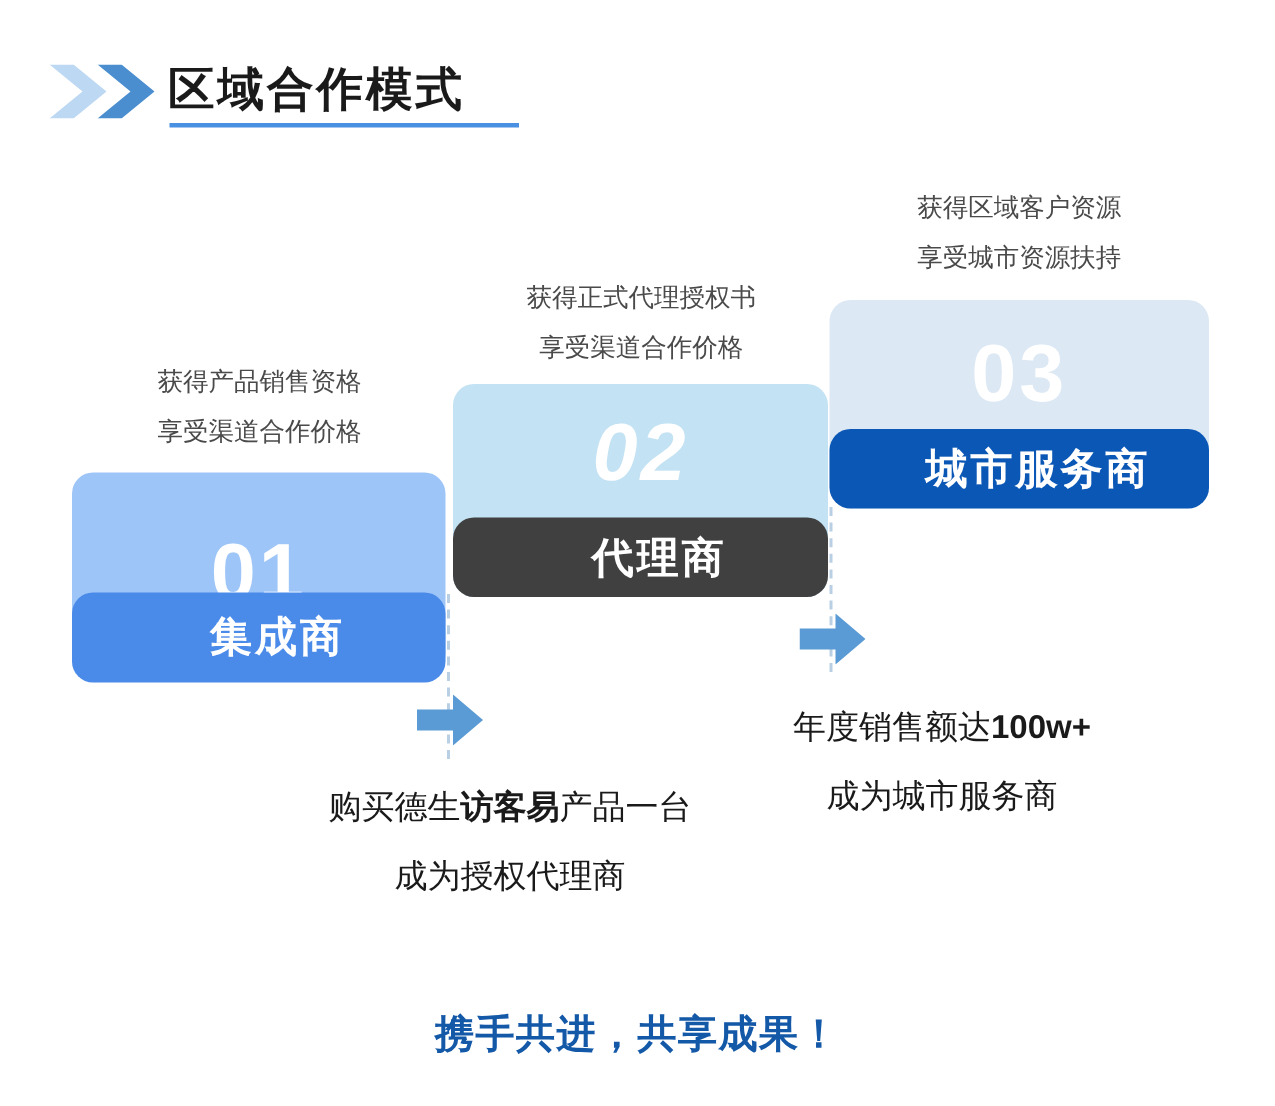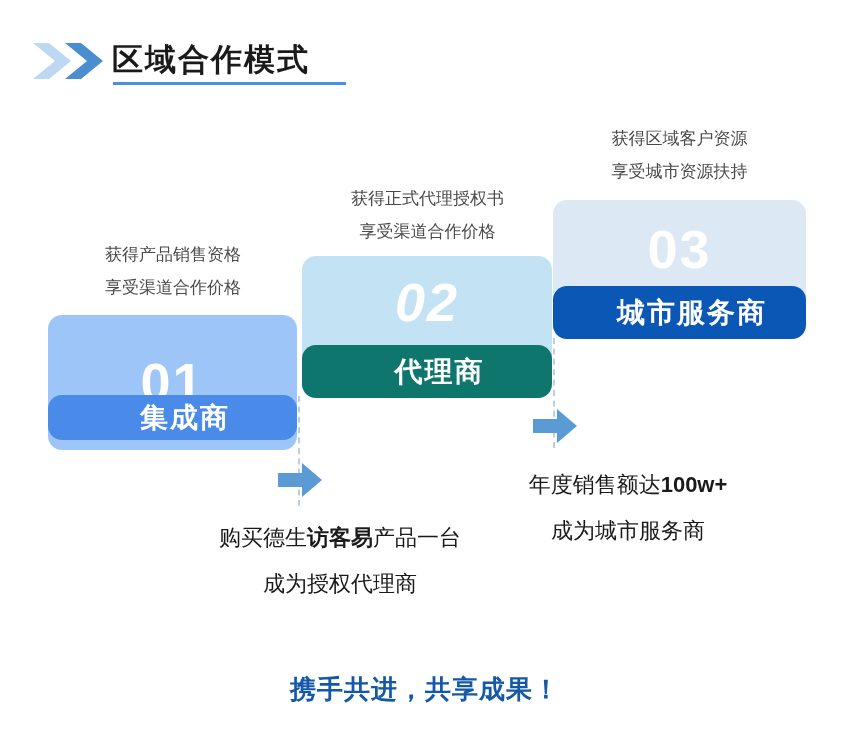--- a/index.html
+++ b/index.html
@@ -45,27 +45,27 @@
   }
   .card .bar span{
     color:#ffffff;font-weight:bold;font-size:28px;letter-spacing:2px;
     line-height:1;
   }
 
   
   #card1{left:48px;top:315px;width:249px;height:135px;z-index:3;}
   #card1 .body{height:135px;background:#9ec5f8;}
   #card1 .num{top:40px;}
-  #card1 .bar{top:80px;height:45px;background:#4a8ae8;}
+  #card1 .bar{top:80px;height:60px;background:#4a8ae8;}
 
   
   #card2{left:302px;top:256px;width:250px;height:142px;z-index:2;}
   #card2 .body{height:142px;background:#c3e2f3;}
   #card2 .num{top:19px;font-style:italic;}
-  #card2 .bar{top:89px;height:53px;background:#0f766e;}
+  #card2 .bar{top:89px;height:53px;background:#404040;}
 
   
   #card3{left:553px;top:200px;width:253px;height:139px;z-index:1;}
   #card3 .body{height:139px;background:#dce8f4;}
   #card3 .num{top:22px;}
   #card3 .bar{top:86px;height:53px;background:#0b57b5;}
 
   
   .benefits{
     position:absolute;text-align:center;

